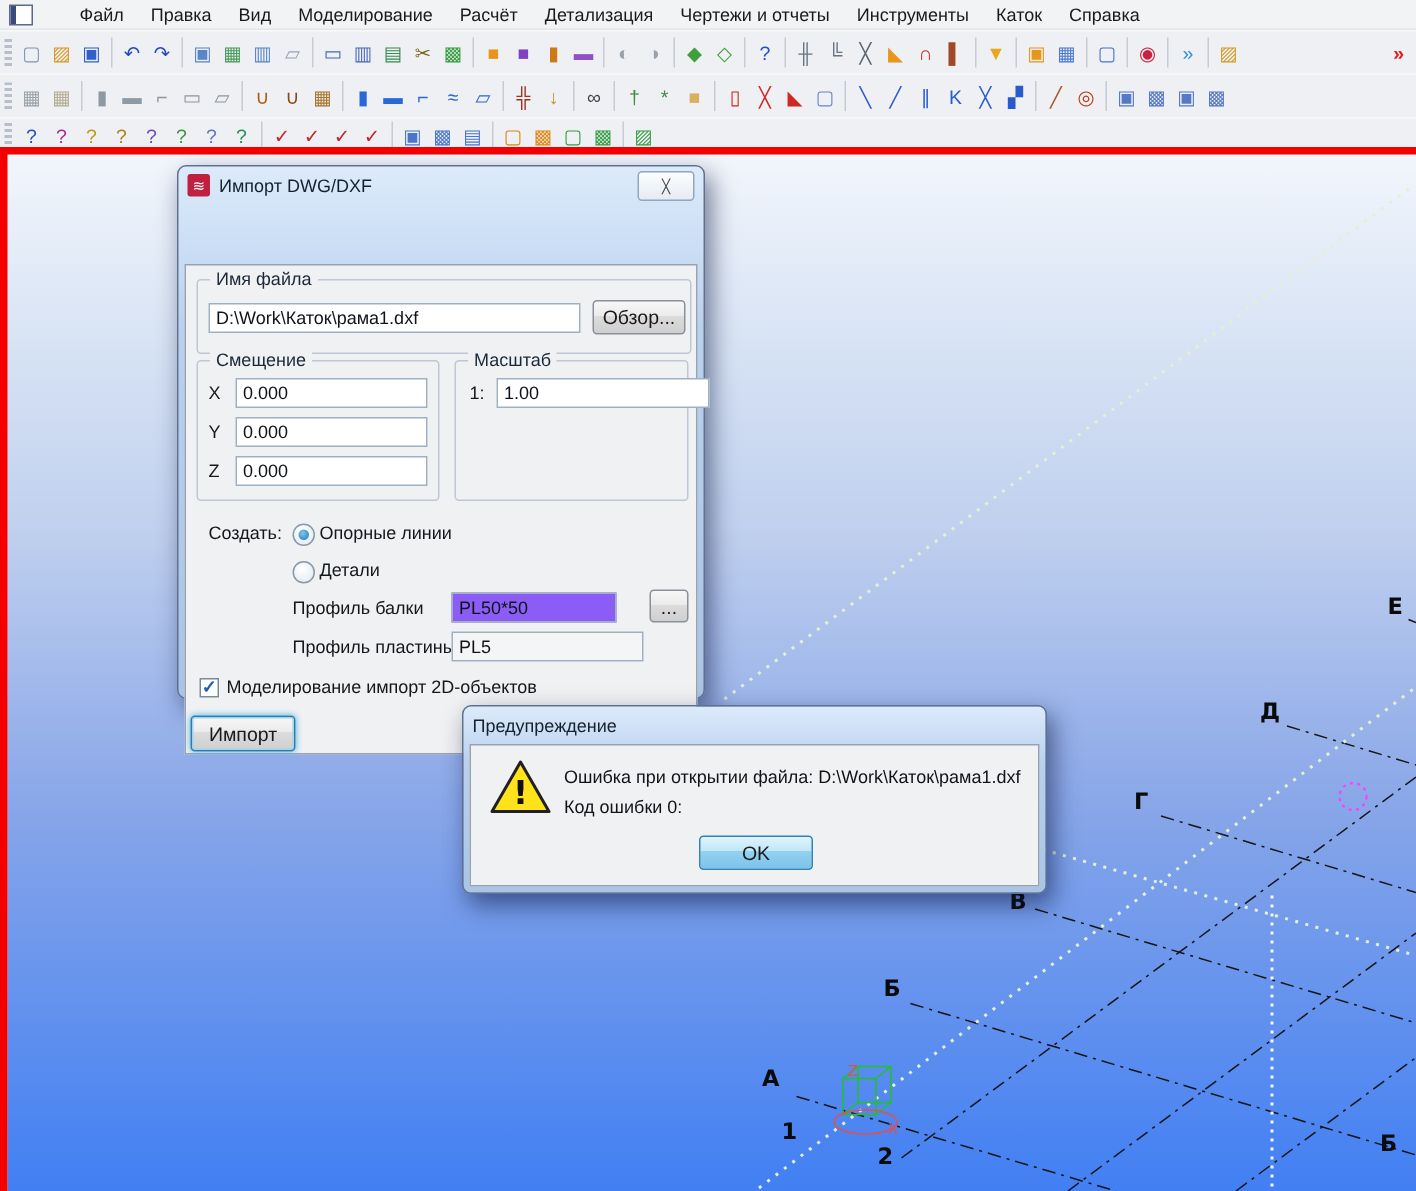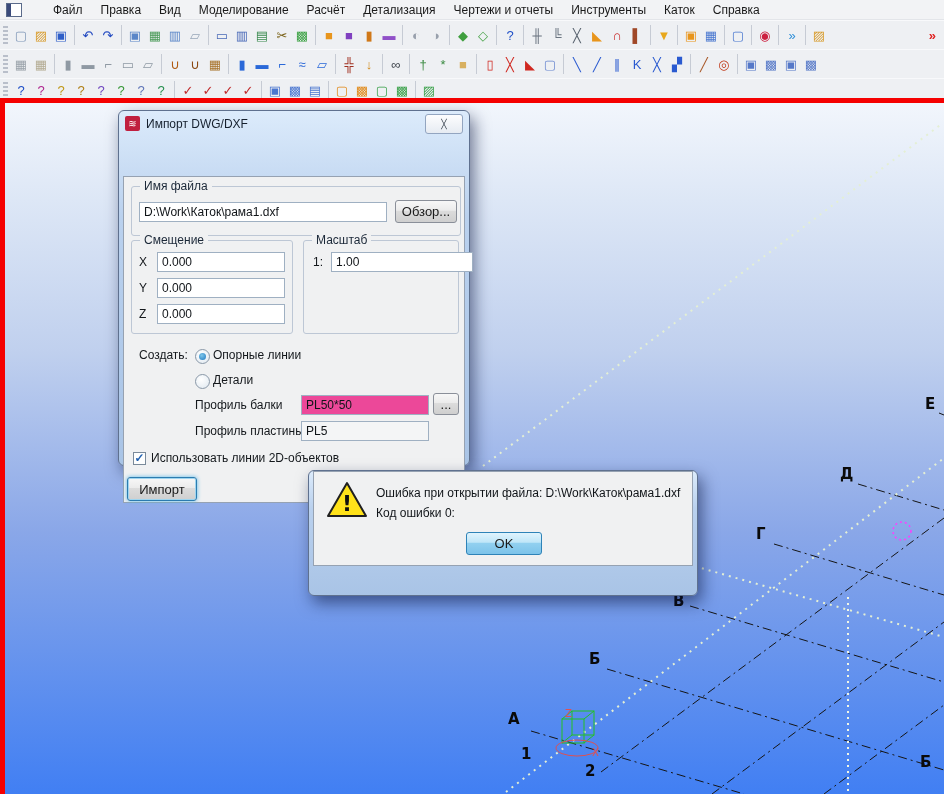--- a/index.html
+++ b/index.html
@@ -292,34 +292,37 @@
       <div class="lbl" style="left:189px;top:78px;">1:</div>
       <input class="tin" style="left: 207px; top: 75px; width: 142px;" readonly="" value="1.00">
 
       <div class="lbl" style="left:15px;top:171px;">Создать:</div>
       <span class="radio checked" style="left:71px;top:172px;"></span>
       <div class="lbl" style="left:89px;top:171px;">Опорные линии</div>
       <span class="radio" style="left:71px;top:197px;"></span>
       <div class="lbl" style="left:89px;top:196px;">Детали</div>
 
       <div class="lbl" style="left:71px;top:221px;">Профиль балки</div>
-      <input class="tin" style="left: 177px; top: 218px; width: 128px; background: #ec4899;" readonly="" value="PL50*50">
+      <input class="tin" style="left: 177px; top: 218px; width: 110px; background: #8b5cf6;" readonly="" value="PL50*50">
       <div class="btn" style="left:309px;top:216px;width:26px;height:22px;">...</div>
       <div class="lbl" style="left:71px;top:247px;">Профиль пластины</div>
       <input class="tin" style="left: 177px; top: 244px; width: 128px; background: rgb(244, 245, 246);" readonly="" value="PL5">
 
       <span class="checkbox" style="left:9px;top:275px;">✓</span>
-      <div class="lbl" style="left:27px;top:274px;">Использовать линии 2D-объектов</div>
+      <div class="lbl" style="left:27px;top:274px;">Моделирование импорт 2D-объектов</div>
 
       <div class="btn btn-default" style="left:3px;top:300px;width:70px;height:24px;">Импорт</div>
       <div class="btn" style="left:283px;top:300px;width:58px;height:24px;">Отмена</div>
     </div>
   </div>
 
   <div class="dlg" style="left:308px;top:470px;width:390px;height:126px;z-index:20;">
+    <div class="dlg-title">
+      <span>Предупреждение</span>
+    </div>
     <div class="dlg-client" style="height:93px;">
       <svg style="position:absolute;left:12px;top:9px;" width="42" height="38" viewBox="0 0 42 38">
         <polygon points="21,2 40,35 2,35" fill="#ffe21a" stroke="#202020" stroke-width="2" stroke-linejoin="round"></polygon>
         <text x="21" y="30" text-anchor="middle" font-family="DejaVu Sans" font-size="22" font-weight="bold" fill="#101010">!</text>
       </svg>
       <div class="warn-text" style="left:62px;top:14px;">Ошибка при открытии файла: D:\Work\Каток\рама1.dxf</div>
       <div class="warn-text" style="left:62px;top:34px;">Код ошибки 0:</div>
       <div class="btn btn-ok" style="left:152px;top:60px;width:76px;height:23px;">OK</div>
     </div>
   </div>

